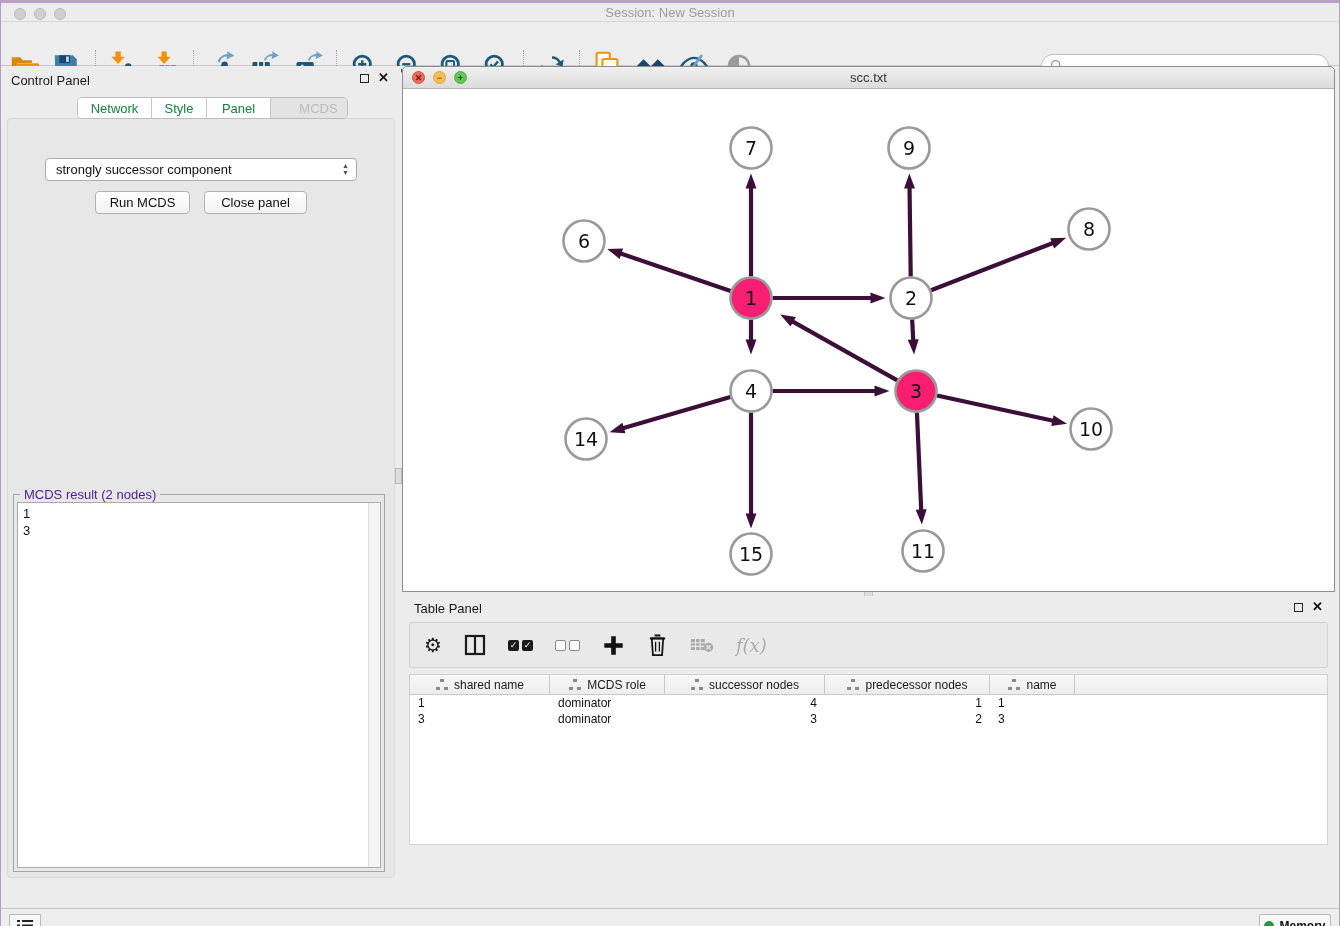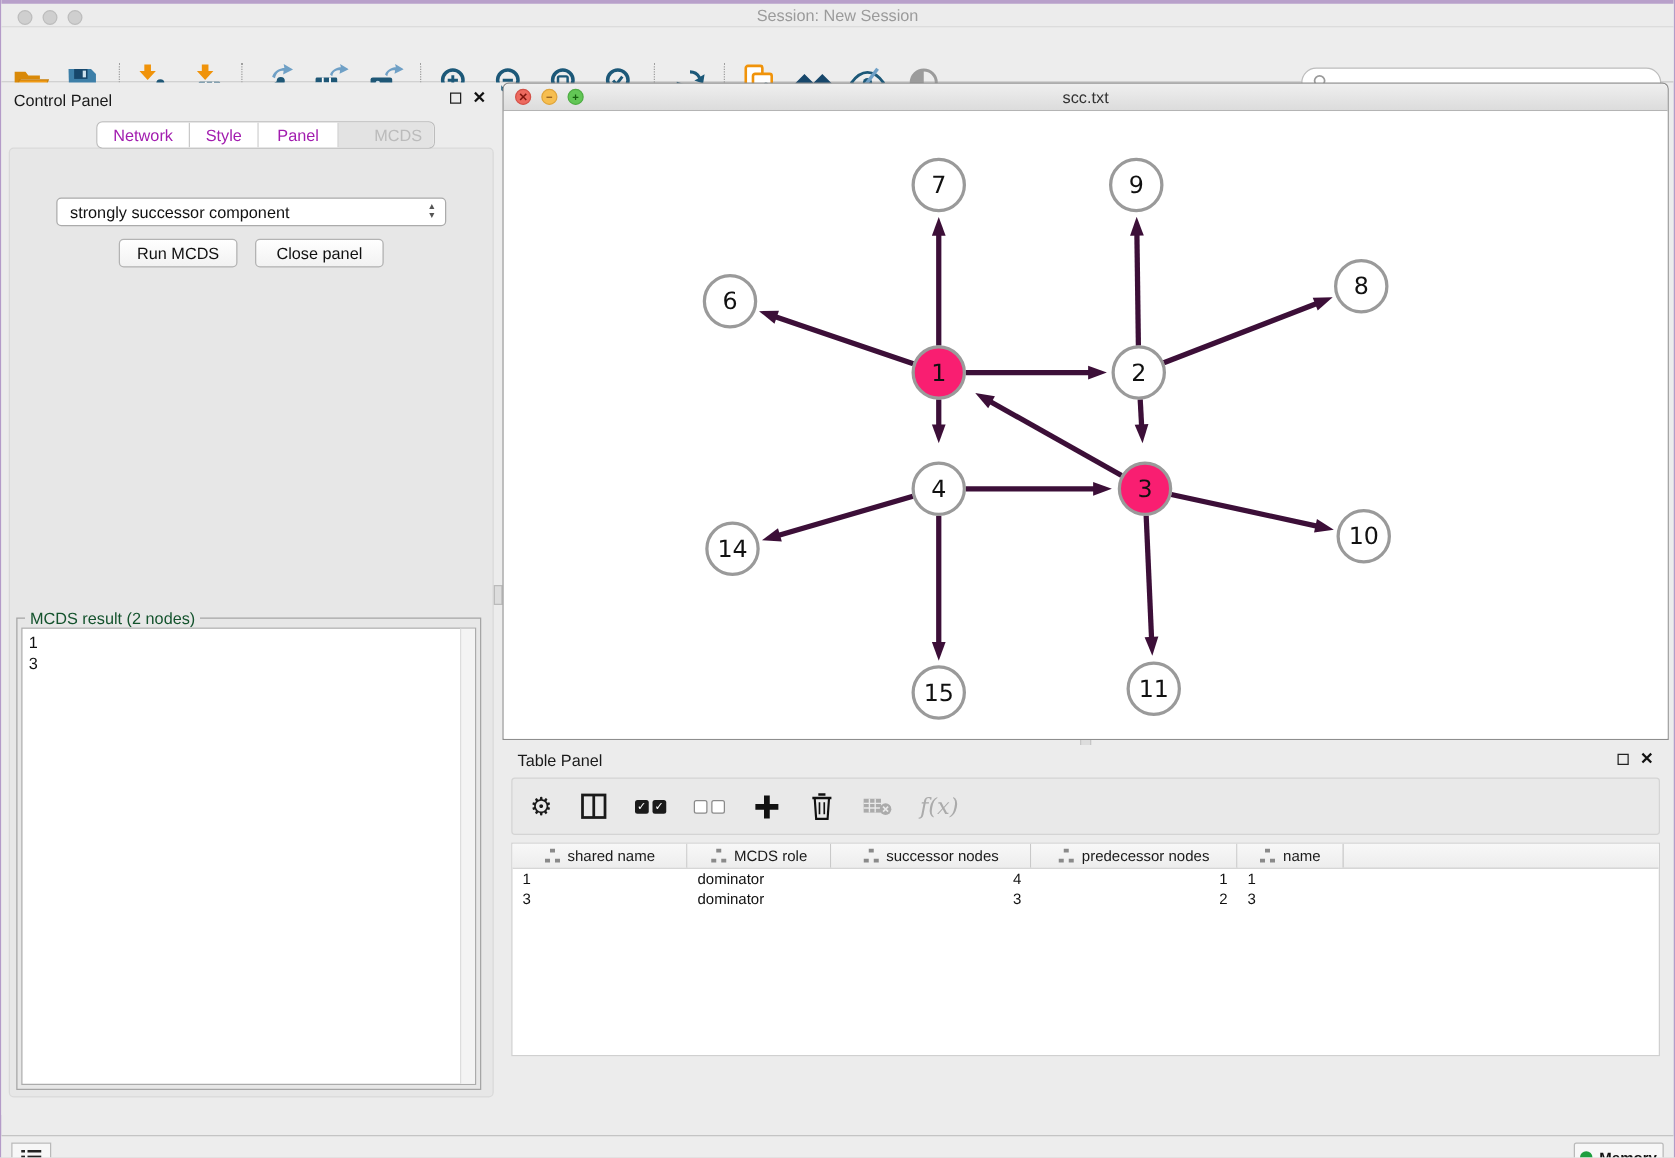--- a/index.html
+++ b/index.html
@@ -17,32 +17,32 @@
   .tsep{position:absolute;top:28px;width:0;height:32px;border-left:1px dotted #9F9F9F;}
   .searchbox{position:absolute;right:10px;top:32px;width:288px;height:24px;background:#fff;border:1px solid #BDBDBD;border-radius:12px;display:flex;align-items:center;padding-left:8px;box-sizing:border-box;}
   .searchbox input{border:none;outline:none;flex:1;font-size:12px;background:transparent;font-family:"Liberation Sans",sans-serif;}
   
   .control-panel{position:absolute;left:0;top:66px;width:400px;height:826px;background:#ECECEC;}
   .cp-title{position:absolute;left:10px;top:7px;font-size:13px;color:#1a1a1a;}
   .panel-icons{position:absolute;right:12px;top:7px;display:flex;gap:9px;align-items:center;}
   .float-icon{width:9px;height:9px;border:1.6px solid #222;box-sizing:border-box;display:inline-block;}
   .close-icon{font-size:13px;font-weight:bold;color:#111;line-height:10px;}
   .segmented{display:flex;border:1px solid #BDBDBD;border-radius:5px;overflow:hidden;background:#fff;height:22px;box-sizing:border-box;}
-  .segmented .seg{display:flex;align-items:center;justify-content:center;font-size:13px;color:#a21caf;border-right:1px solid #C9C9C9;background:#fff;cursor:default;}
+  .segmented .seg{display:flex;align-items:center;justify-content:center;font-size:13px;color:#15803d;border-right:1px solid #C9C9C9;background:#fff;cursor:default;}
   .segmented .seg:last-child{border-right:none;}
   .segmented .seg.disabled-look{background:#E3E3E3;color:#BBBBBB;}
   .cp-tabs{position:absolute;left:76px;top:31px;z-index:2;}
   .cp-body{position:absolute;left:6px;top:52px;width:388px;height:760px;background:#E7E7E7;border:1px solid #D9D9D9;border-radius:4px;box-sizing:border-box;}
   .opt-label{position:absolute;left:0;width:100%;top:70px;text-align:center;font-size:13px;color:#111;}
   .combo{position:absolute;left:44px;top:92px;width:312px;height:23px;background:#fff;border:1px solid #ABABAB;border-radius:4px;box-sizing:border-box;display:flex;align-items:center;padding-left:10px;font-size:13px;color:#111;}
   .combo .stepper{margin-left:auto;margin-right:7px;display:flex;flex-direction:column;gap:1px;align-items:center;}
   .combo .stepper span{font-size:7px;line-height:6px;color:#555;}
   .btn{position:absolute;height:23px;background:linear-gradient(#FFFFFF,#F2F2F2);border:1px solid #B3B3B3;border-radius:4px;font-size:13px;color:#111;display:flex;align-items:center;justify-content:center;box-sizing:border-box;}
   .fieldset{position:absolute;left:12px;top:428px;width:372px;height:378px;border:1px solid #A5A5A5;box-sizing:border-box;}
-  .fieldset .legend{position:absolute;left:6px;top:-8px;background:#E7E7E7;padding:0 4px;font-size:13px;color:#14532d;}
+  .fieldset .legend{position:absolute;left:6px;top:-8px;background:#E7E7E7;padding:0 4px;font-size:13px;color:#4c1d95;}
   .result-area{position:absolute;left:3px;top:7px;right:3px;bottom:3px;background:#fff;border:1px solid #ABABAB;}
   .result-text{position:absolute;left:5px;top:2px;font-size:13px;color:#111;line-height:17px;white-space:pre;margin:0;font-family:"Liberation Sans",sans-serif;}
   .result-scroll{position:absolute;right:0;top:0;bottom:0;width:11px;background:#F4F4F4;border-left:1px solid #DDDDDD;}
   
   .net-window{position:absolute;left:401px;top:66px;width:933px;height:526px;border:1px solid #8E8E8E;box-sizing:border-box;background:#fff;border-radius:5px 5px 0 0;}
   .net-titlebar{position:absolute;left:0;top:0;width:100%;height:22px;background:linear-gradient(#EFEFEF,#DCDCDC);border-bottom:1px solid #B4B4B4;border-radius:5px 5px 0 0;box-sizing:border-box;}
   .net-title{position:absolute;left:0;right:0;top:3px;text-align:center;font-size:13px;color:#333;}
   .mac{position:absolute;top:4px;width:13px;height:13px;border-radius:50%;box-sizing:border-box;font-size:9px;font-weight:bold;text-align:center;line-height:12px;}
   .net-canvas{position:absolute;left:0;top:22px;right:0;bottom:0;background:#fff;overflow:hidden;}
   .grip-v{position:absolute;left:394px;top:468px;width:7px;height:16px;background:#DDDDDD;border:1px solid #BBB;box-sizing:border-box;}

